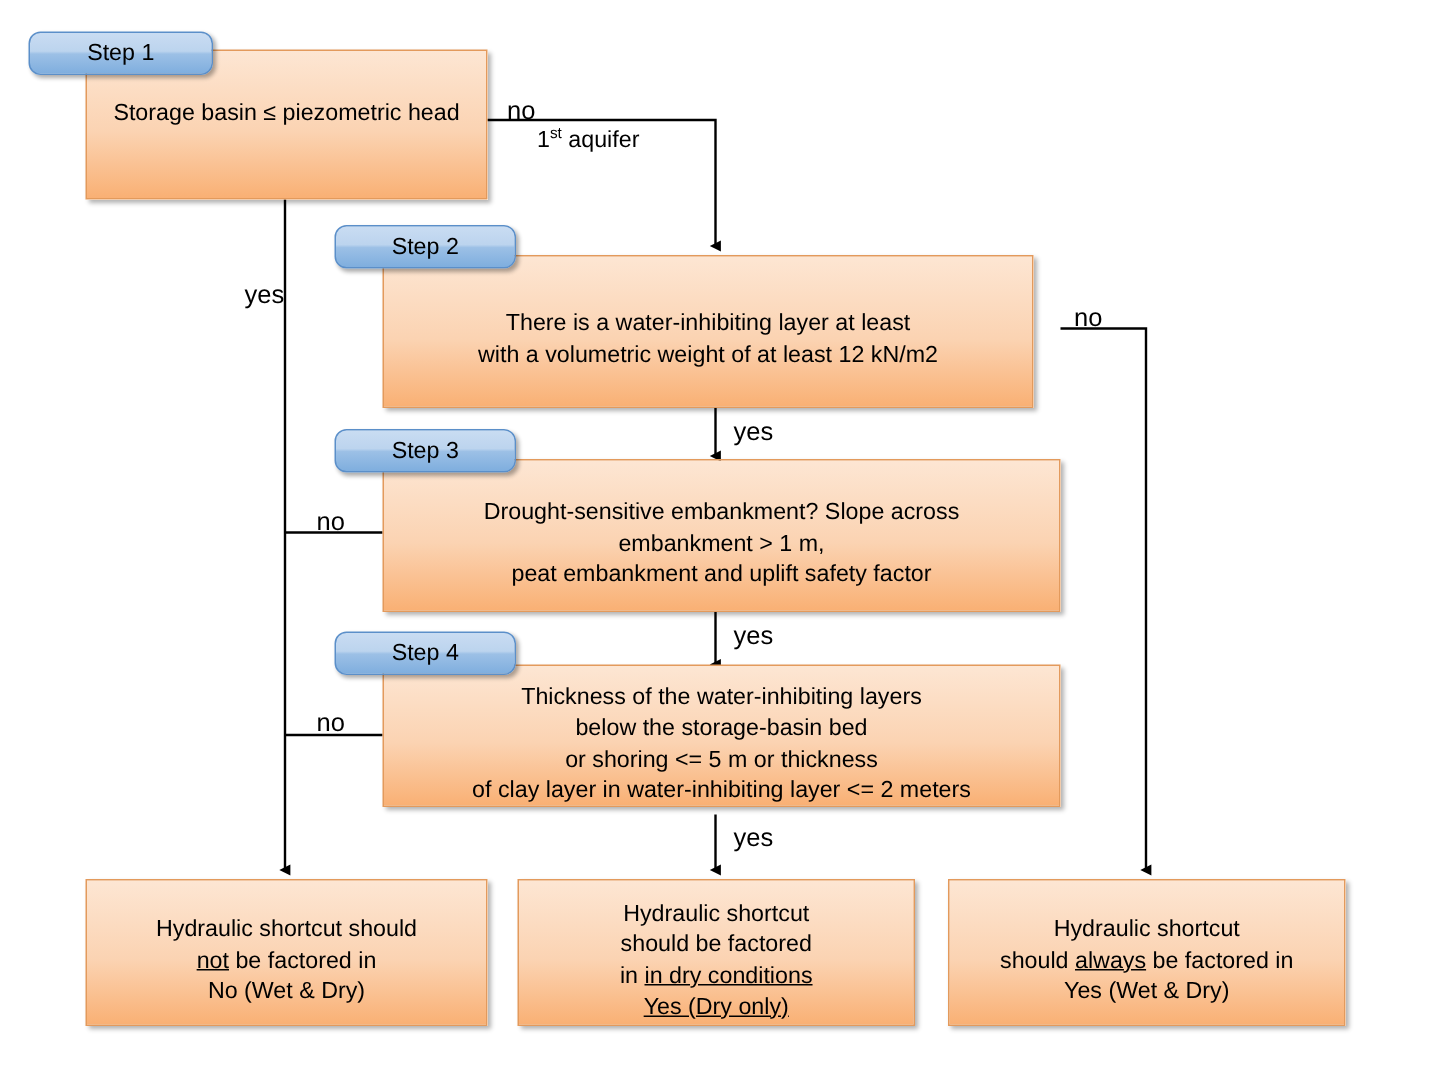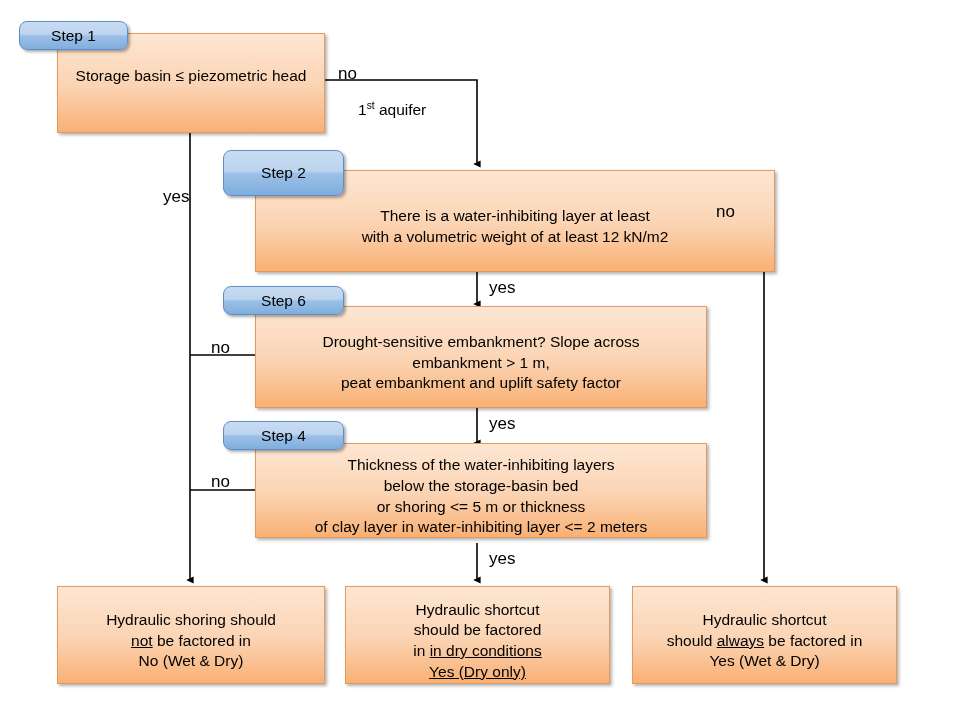--- a/index.html
+++ b/index.html
@@ -97,60 +97,60 @@
     <path d="M255,490 L190,490" fill="none" stroke="#000" stroke-width="1.6"></path>
 
     <path d="M477,543 L477,580" fill="none" stroke="#000" stroke-width="1.6" marker-end="url(#arrow)"></path>
   </svg>
 
   <div class="box" style="left:57px; top:33px; width:268px; height:100px; align-items:flex-start; padding-top:20px;">
     <span class="txt">
       <span class="line">Storage basin ≤ piezometric head</span>
     </span>
   </div>
-  <div class="tab" style="left:19px; top:21px; width:109px; height:29px;">
+  <div class="tab" style="left:19px; top:21px; width:123px; height:29px;">
     <span>Step 1</span>
   </div>
 
-  <div class="box" style="left:255px; top:170px; width:520px; height:102px;">
+  <div class="box" style="left:255px; top:170px; width:434px; height:102px;">
     <span class="txt">
       <span class="line">There is a water-inhibiting layer at least</span>
       <span class="line">with a volumetric weight of at least 12 kN/m2</span>
     </span>
   </div>
-  <div class="tab" style="left:223px; top:150px; width:121px; height:46px;">
+  <div class="tab" style="left:223px; top:150px; width:121px; height:29px;">
     <span>Step 2</span>
   </div>
 
   <div class="box" style="left:255px; top:306px; width:452px; height:102px;">
     <span class="txt">
       <span class="line">Drought-sensitive embankment? Slope across</span>
       <span class="line">embankment &gt; 1 m,</span>
       <span class="line">peat embankment and uplift safety factor</span>
     </span>
   </div>
   <div class="tab" style="left:223px; top:286px; width:121px; height:29px;">
-    <span>Step 6</span>
+    <span>Step 3</span>
   </div>
 
   <div class="box" style="left:255px; top:443px; width:452px; height:95px;">
     <span class="txt">
       <span class="line">Thickness of the water-inhibiting layers</span>
       <span class="line">below the storage-basin bed</span>
       <span class="line">or shoring &lt;= 5 m or thickness</span>
       <span class="line">of clay layer in water-inhibiting layer &lt;= 2 meters</span>
     </span>
   </div>
   <div class="tab" style="left:223px; top:421px; width:121px; height:29px;">
     <span>Step 4</span>
   </div>
 
   <div class="box" style="left:57px; top:586px; width:268px; height:98px;">
     <span class="txt">
-      <span class="line">Hydraulic shoring should</span>
+      <span class="line">Hydraulic shortcut should</span>
       <span class="line"><span class="u">not</span><span> be factored in</span></span>
       <span class="line">No (Wet &amp; Dry)</span>
     </span>
   </div>
 
   <div class="box" style="left:345px; top:586px; width:265px; height:98px;">
     <span class="txt">
       <span class="line">Hydraulic shortcut</span>
       <span class="line">should be factored</span>
       <span class="line"><span>in </span><span class="u">in dry conditions</span></span>
@@ -160,21 +160,21 @@
 
   <div class="box" style="left:632px; top:586px; width:265px; height:98px;">
     <span class="txt">
       <span class="line">Hydraulic shortcut</span>
       <span class="line"><span>should </span><span class="u">always</span><span> be factored in</span></span>
       <span class="line">Yes (Wet &amp; Dry)</span>
     </span>
   </div>
 
   <div class="elabel" style="left:338px; top:64px;">no</div>
-  <div class="elabel big" style="left:358px; top:100px;text-align:center;"><span>1</span><span class="sup">st</span><span> aquifer</span></div>
+  <div class="elabel big" style="left:358px; top:84px;text-align:center;"><span>1</span><span class="sup">st</span><span> aquifer</span></div>
 
   <div class="elabel" style="left:163px; top:187px;">yes</div>
 
   <div class="elabel" style="left:716px; top:202px;">no</div>
   <div class="elabel" style="left:489px; top:278px;">yes</div>
 
   <div class="elabel" style="left:211px; top:338px;">no</div>
   <div class="elabel" style="left:489px; top:414px;">yes</div>
 
   <div class="elabel" style="left:211px; top:472px;">no</div>

